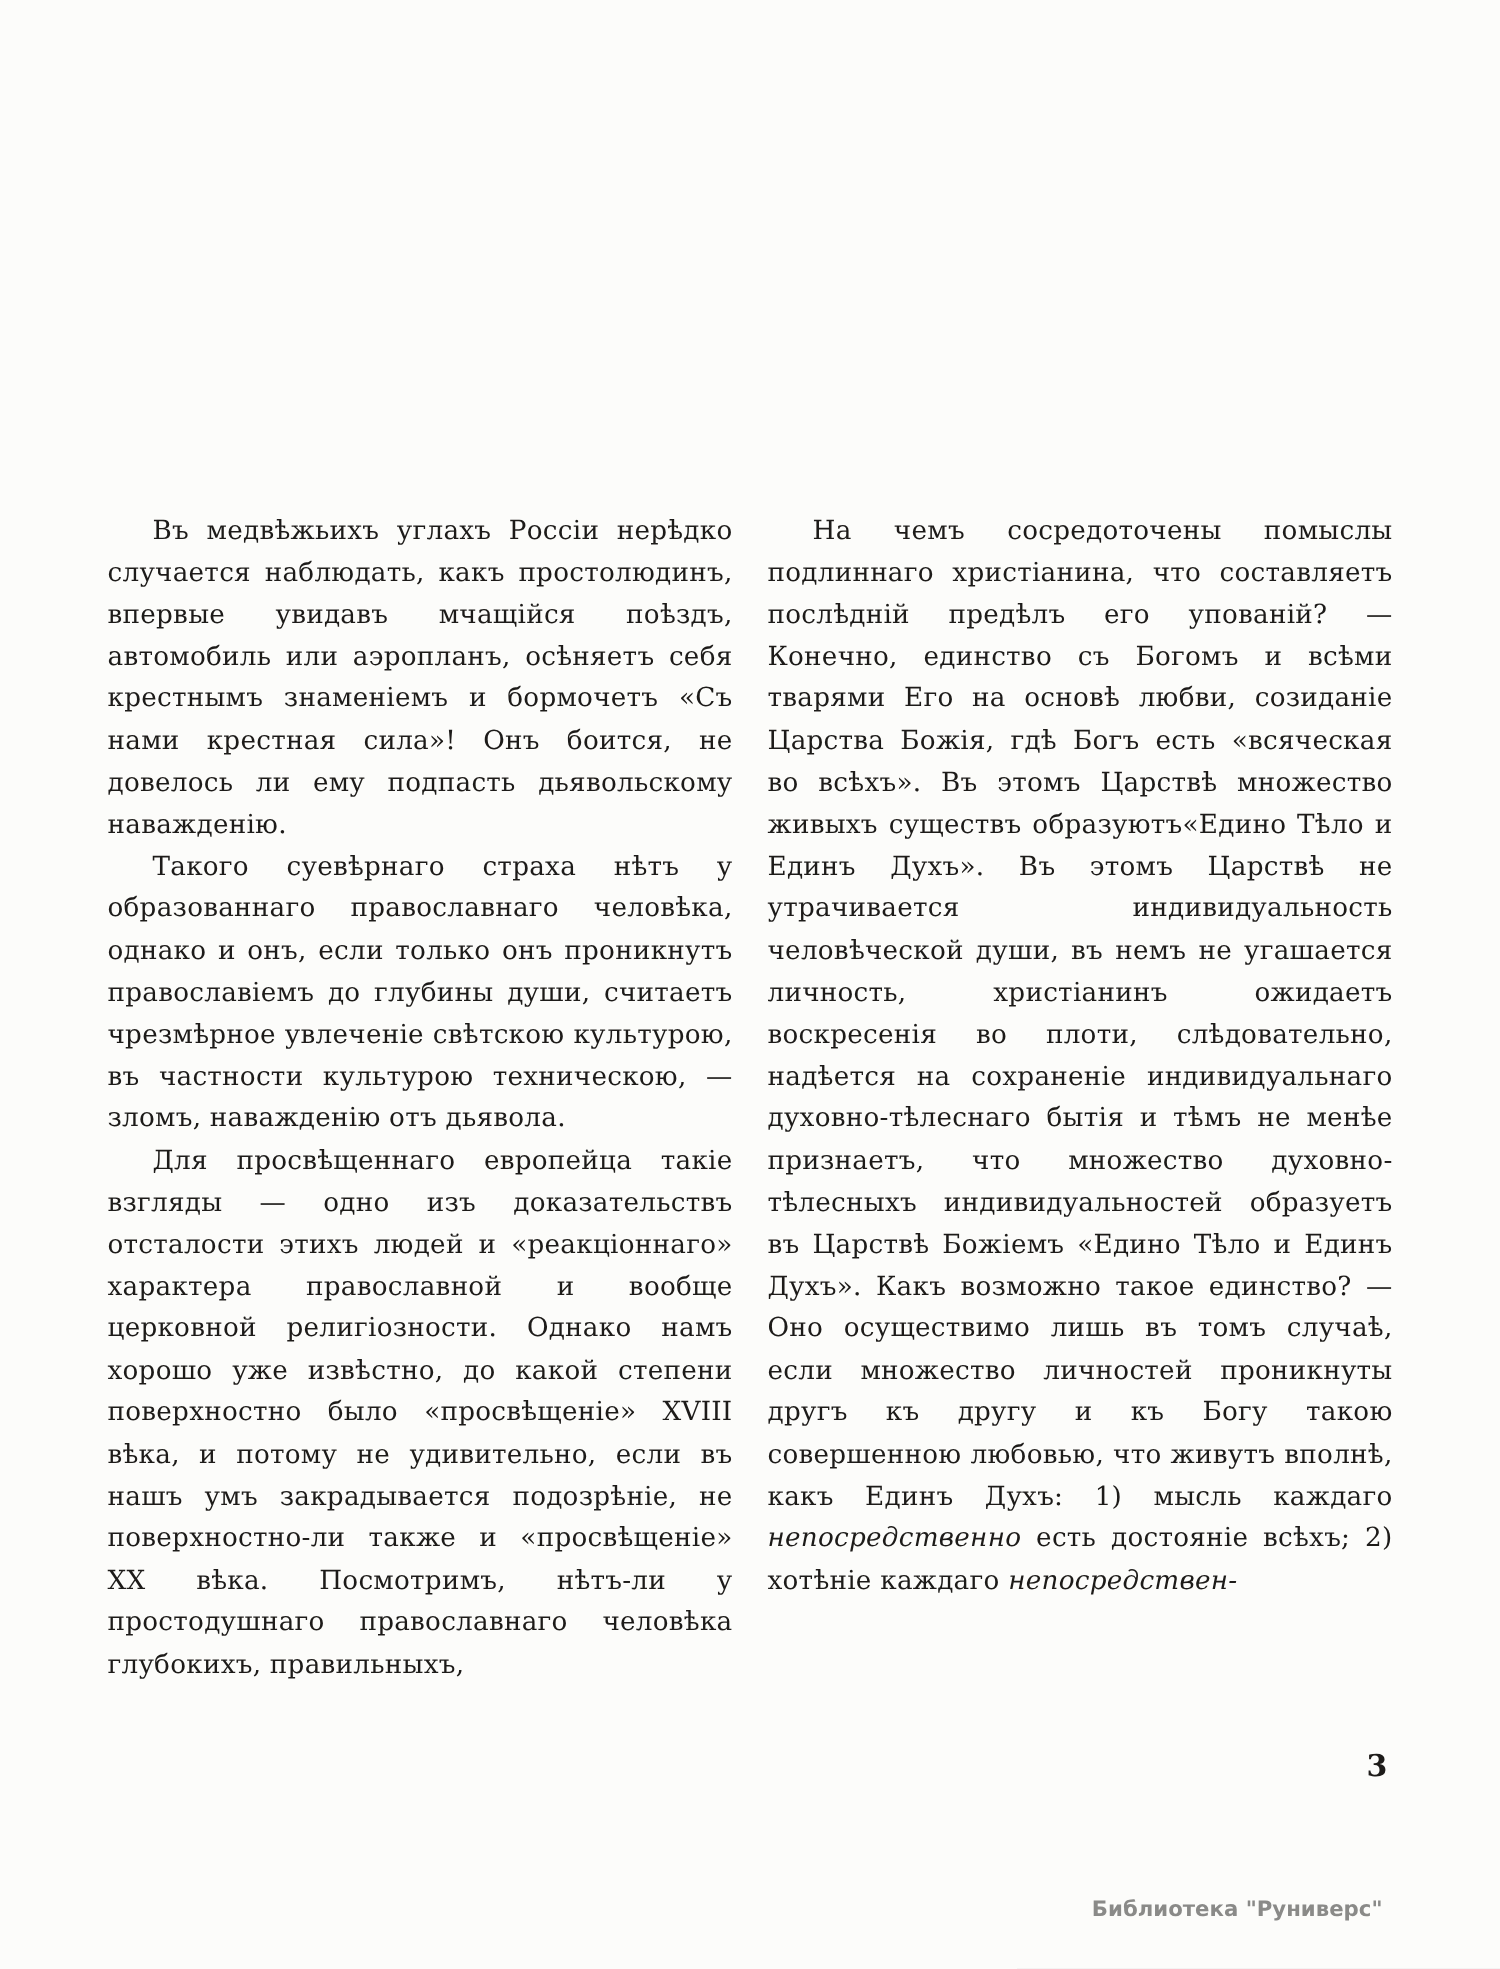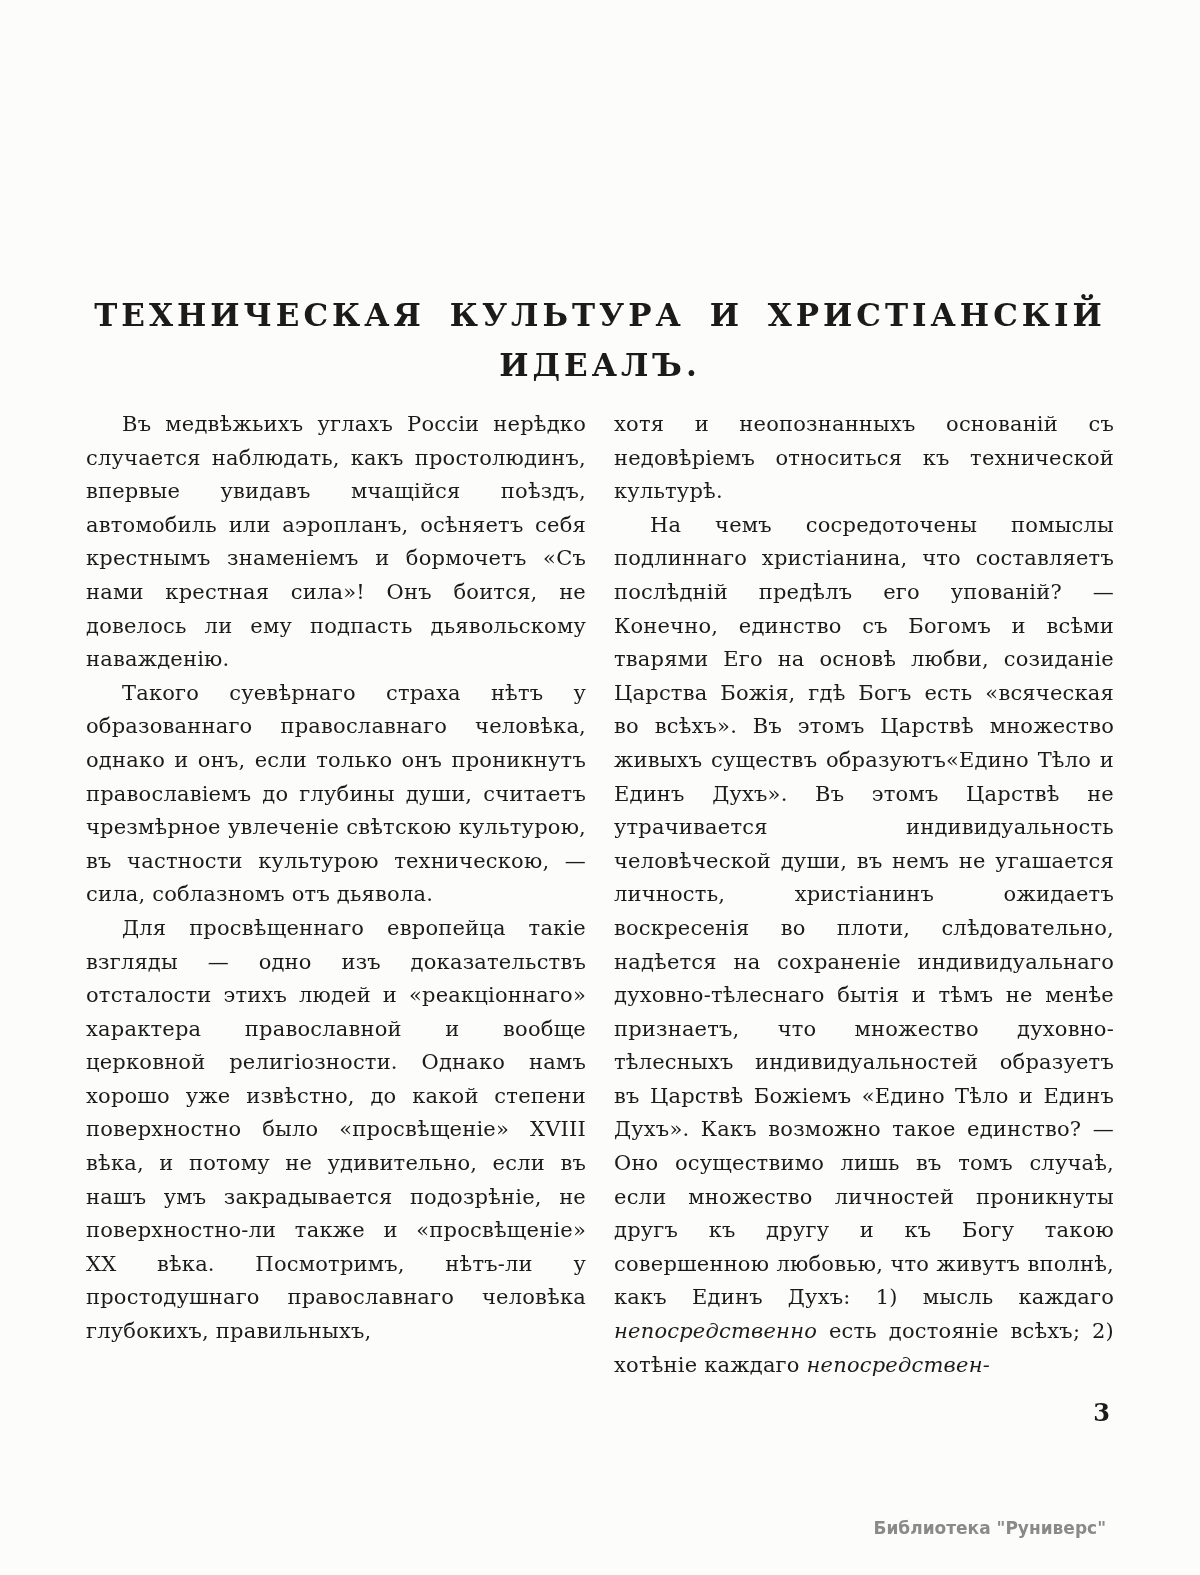--- a/index.html
+++ b/index.html
@@ -68,33 +68,28 @@
     font-size: 17px;
     font-weight: bold;
     color: #8a8a88;
   }
 </style>
 </head>
 <body>
 
 <div class="page">
 
-  <div class="title">
-    <div>ТЕХНИЧЕСКАЯ КУЛЬТУРА И ХРИСТІАНСКІЙ</div>
-    <div>ИДЕАЛЪ.</div>
-  </div>
 
   <div class="columns">
     <div class="col" id="col-left">
         <p><span>Въ медвѣжьихъ углахъ Россіи нерѣдко случается наблюдать, какъ простолюдинъ, впервые увидавъ мчащійся поѣздъ, автомобиль или аэропланъ, осѣняетъ себя крестнымъ знаменіемъ и бормочетъ «Съ нами крестная сила»! Онъ боится, не довелось ли ему подпасть дьявольскому наважденію.</span></p>
-        <p><span>Такого суевѣрнаго страха нѣтъ у образованнаго православнаго человѣка, однако и онъ, если только онъ проникнутъ православіемъ до глубины души, считаетъ чрезмѣрное увлеченіе свѣтскою культурою, въ частности культурою техническою, — сила, соблазномъ отъ дьявола.</span></p>
+        <p><span>Такого суевѣрнаго страха нѣтъ у образованнаго православнаго человѣка, однако и онъ, если только онъ проникнутъ православіемъ до глубины души, считаетъ чрезмѣрное увлеченіе свѣтскою культурою, въ частности культурою техническою, — зломъ, наважденію отъ дьявола.</span></p>
         <p><span>Для просвѣщеннаго европейца такіе взгляды — одно изъ доказательствъ отсталости этихъ людей и «реакціоннаго» характера православной и вообще церковной религіозности. Однако намъ хорошо уже извѣстно, до какой степени поверхностно было «просвѣщеніе» XVIII вѣка, и потому не удивительно, если въ нашъ умъ закрадывается подозрѣніе, не поверхностно-ли также и «просвѣщеніе» XX вѣка. Посмотримъ, нѣтъ-ли у простодушнаго православнаго человѣка глубокихъ, правильныхъ,</span></p>
       </div>
     <div class="col" id="col-right">
-        <p class="no-indent"><span>хотя и неопознанныхъ основаній съ недовѣріемъ относиться къ технической культурѣ.</span></p>
         <p><span>На чемъ сосредоточены помыслы подлиннаго христіанина, что составляетъ послѣдній предѣлъ его упованій? — Конечно, единство съ Богомъ и всѣми тварями Его на основѣ любви, созиданіе Царства Божія, гдѣ Богъ есть «всяческая во всѣхъ». Въ этомъ Царствѣ множество живыхъ существъ образуютъ«Едино Тѣло и Единъ Духъ». Въ этомъ Царствѣ не утрачивается индивидуальность человѣческой души, въ немъ не угашается личность, христіанинъ ожидаетъ воскресенія во плоти, слѣдовательно, надѣется на сохраненіе индивидуальнаго духовно-тѣлеснаго бытія и тѣмъ не менѣе признаетъ, что множество духовно-тѣлесныхъ индивидуальностей образуетъ въ Царствѣ Божіемъ «Едино Тѣло и Единъ Духъ». Какъ возможно такое единство? — Оно осуществимо лишь въ томъ случаѣ, если множество личностей проникнуты другъ къ другу и къ Богу такою совершенною любовью, что живутъ вполнѣ, какъ Единъ Духъ: 1) мысль каждаго </span><em>непосредственно</em><span> есть достояніе всѣхъ; 2) хотѣніе каждаго </span><em>непосредствен-</em></p>
       </div>
   </div>
 
   <div class="page-number">3</div>
 
   <div class="watermark">Библиотека "Руниверс"</div>
 
 </div>
 

